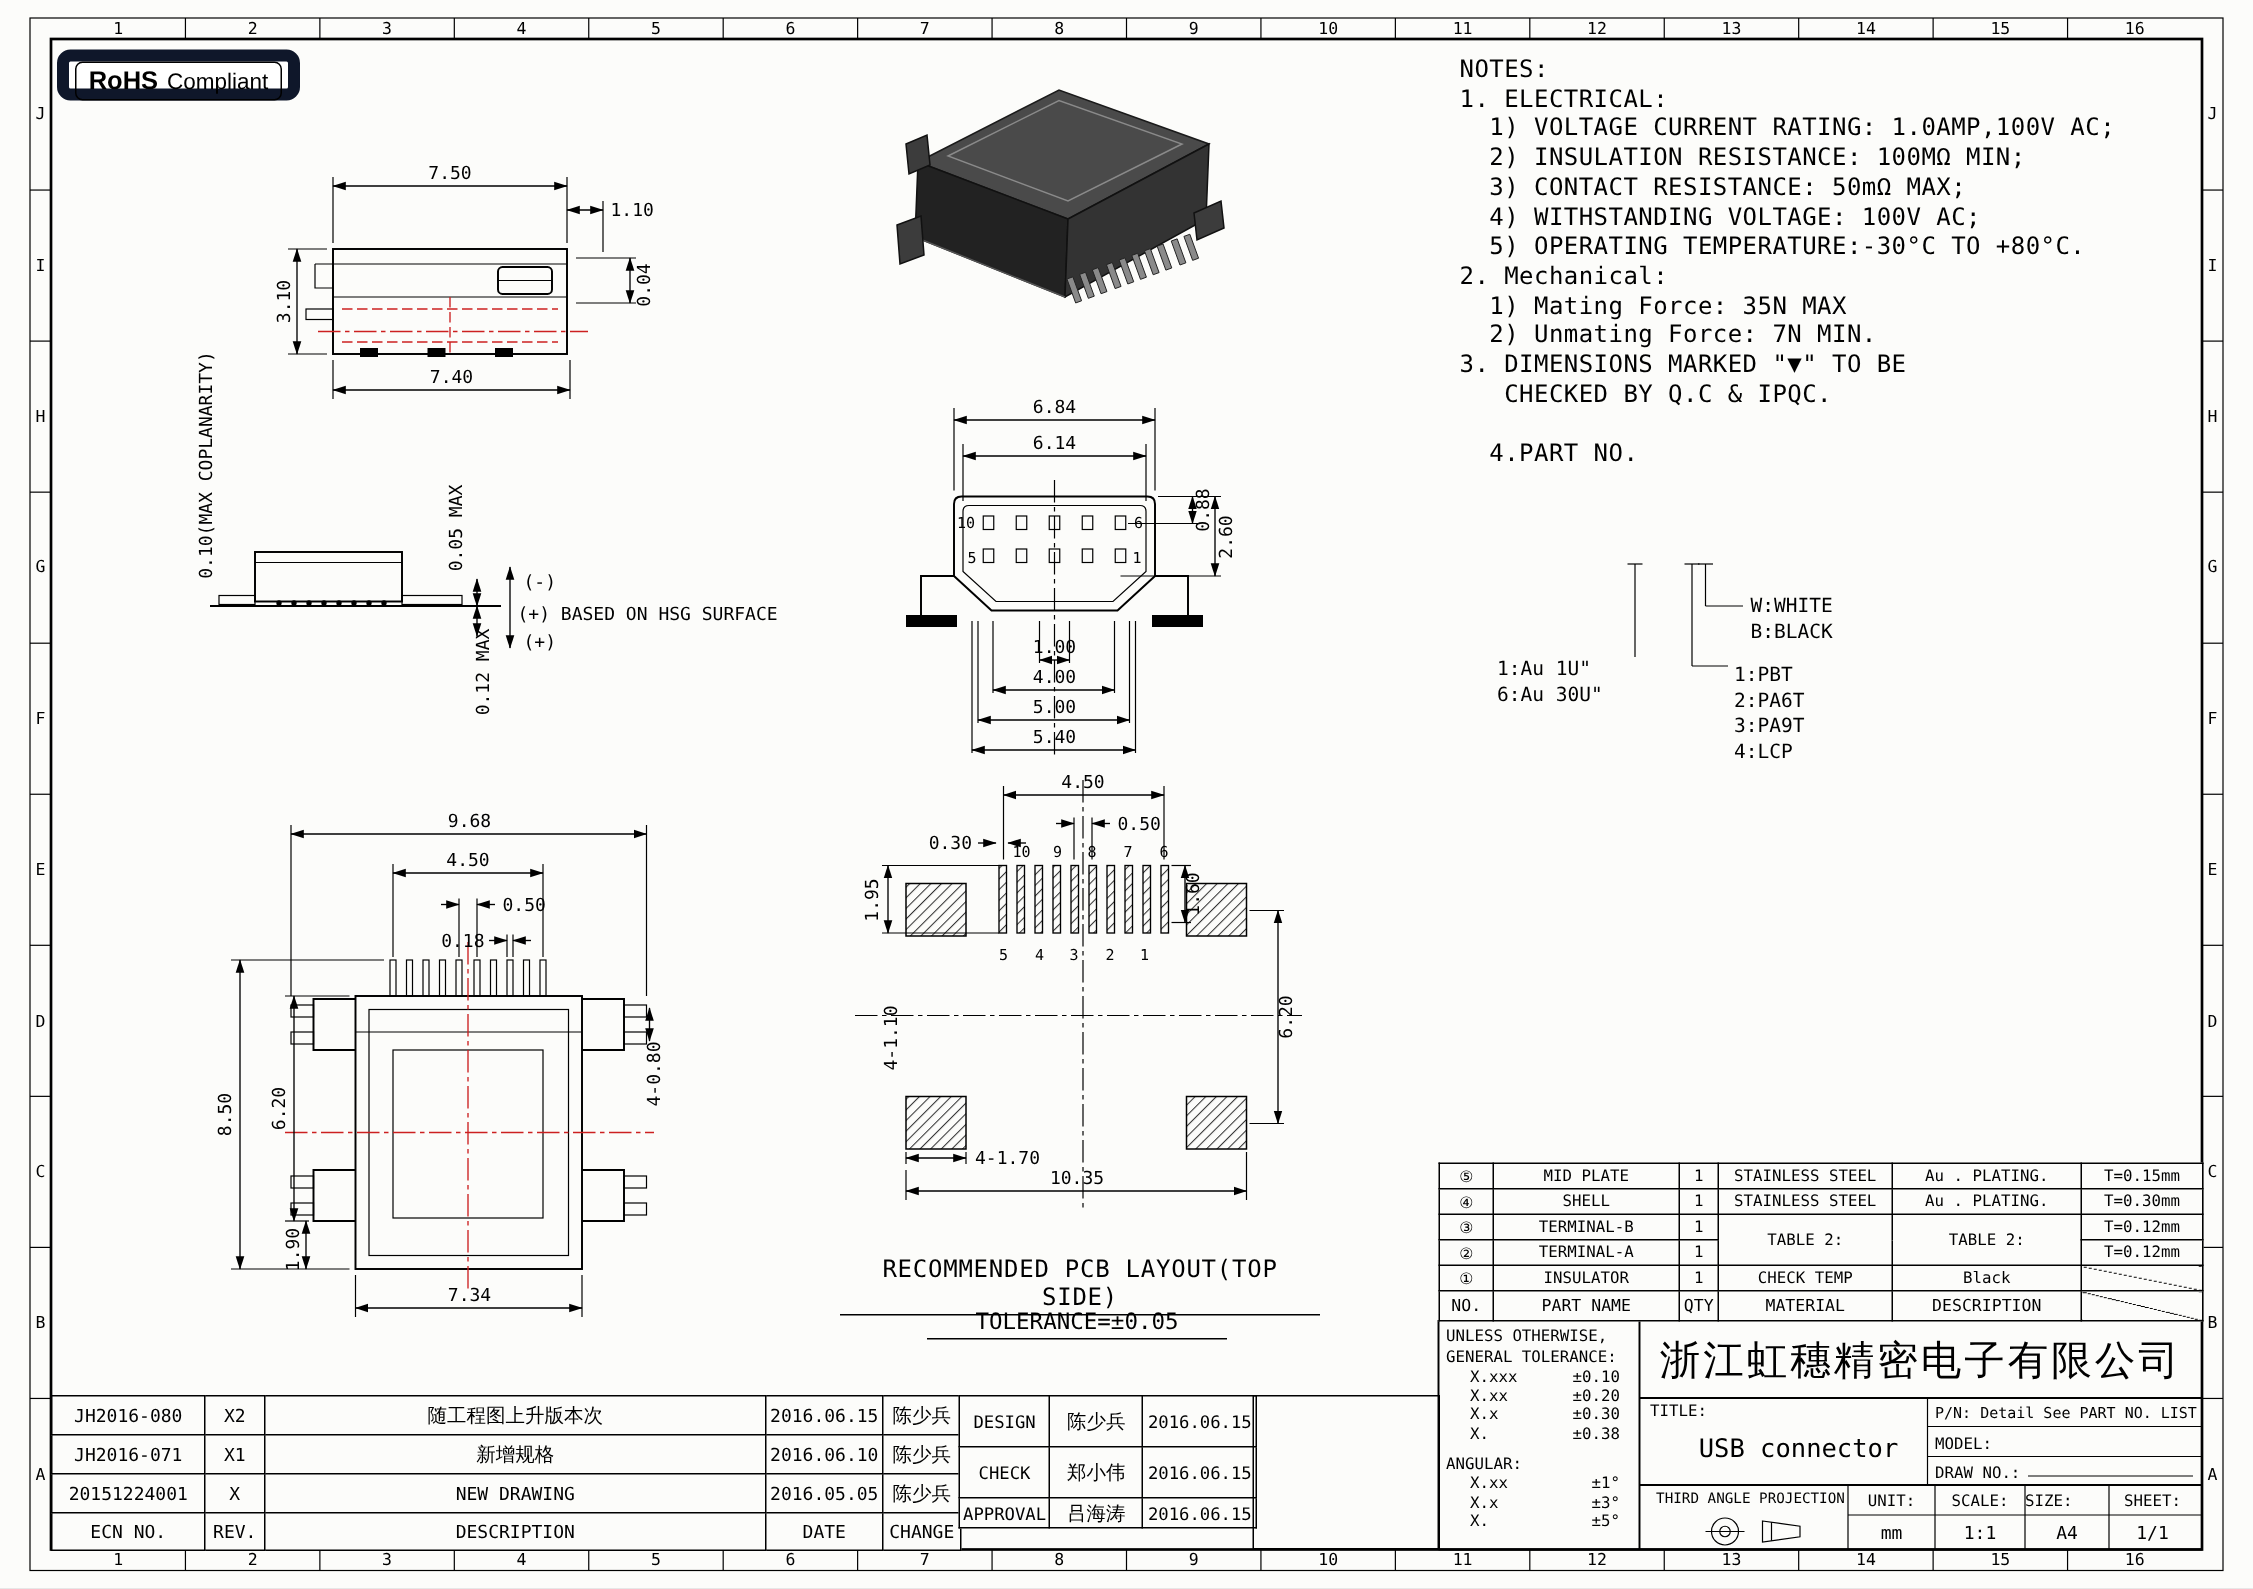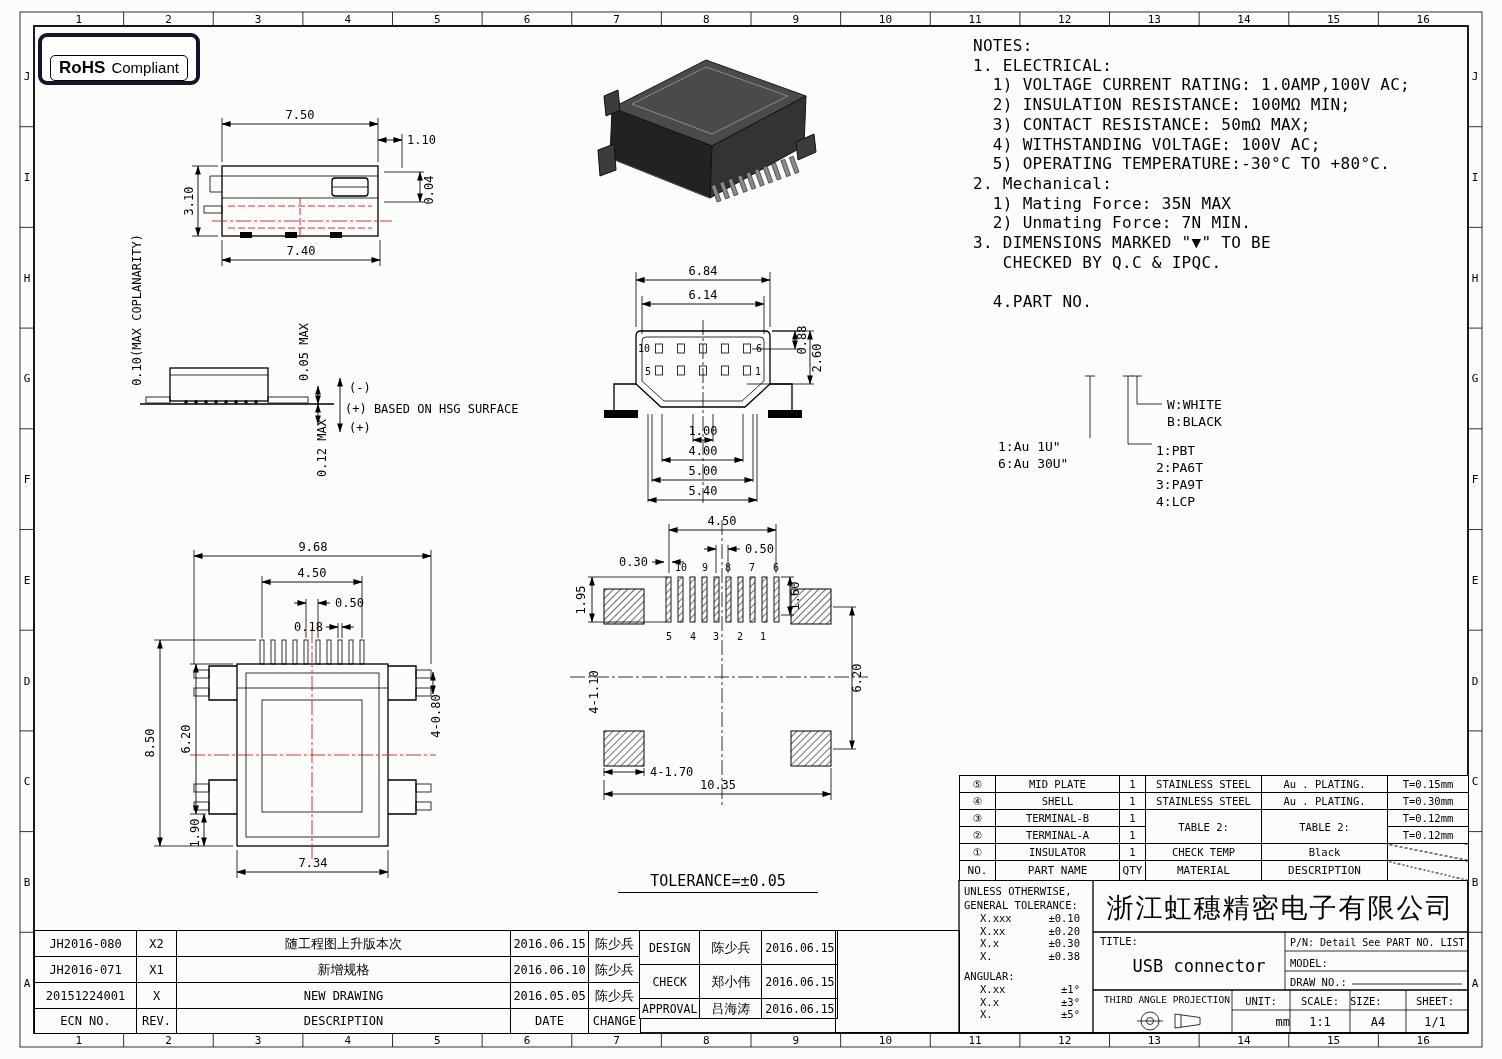--- a/index.html
+++ b/index.html
@@ -12,22 +12,22 @@
   #draw .tl{stroke:#000;stroke-width:.8;fill:none}
   #draw .dl{stroke:#000;stroke-width:.9;fill:none}
   #draw .rd{stroke:#cc2020;stroke-width:.9;fill:none;stroke-dasharray:7 3}
   #draw .rc{stroke:#cc2020;stroke-width:.9;fill:none;stroke-dasharray:15 3 3 3}
   #draw .cl{stroke:#000;stroke-width:.8;fill:none;stroke-dasharray:15 3 3 3}
   #draw text{font:12px "DejaVu Sans Mono",monospace;fill:#000}
   #draw text.sm{font-size:10px}
   
   .gl{position:absolute;transform:translate(-50%,-50%);font:11px "DejaVu Sans Mono",monospace}
   
-  #rohs{left:38px;top:33px;width:162px;height:52px;border:4px solid #0f172a;border-radius:9px;
-        display:flex;align-items:flex-end;justify-content:center;background:#fff}
+  #rohs{left:38px;top:33px;width:162px;height:34px;border:8px solid #0f172a;border-radius:9px;
+        display:flex;align-items:flex-start;justify-content:center;background:#fff}
   #rohs .inner{border:1.5px solid #000;border-radius:5px;padding:2px 8px;display:flex;gap:6px;align-items:baseline}
   #rohs .b{font:bold 17px "Liberation Sans",sans-serif}
   #rohs .r{font:15px "Liberation Sans",sans-serif}
   
   #notes{left:973px;top:36px}
   .note-line{white-space:pre;font:16px/19.7px "DejaVu Sans Mono",monospace;letter-spacing:.3px;min-height:19.7px}
   
   .leg .legend-line{white-space:pre;font:13px/17px "DejaVu Sans Mono",monospace}
   
   .cap{text-align:center;border-bottom:1px solid #000;padding-bottom:2px}
@@ -544,20 +544,21 @@
       <div class="legend-line">W:WHITE</div>
       <div class="legend-line">B:BLACK</div>
     </div>
 <div class="abs leg" style="left:1156px;top:442px">
       <div class="legend-line">1:PBT</div>
       <div class="legend-line">2:PA6T</div>
       <div class="legend-line">3:PA9T</div>
       <div class="legend-line">4:LCP</div>
     </div>
 
+<div class="abs cap" style="left:560px;top:836px;width:320px;font-size:16px;letter-spacing:.5px">RECOMMENDED PCB LAYOUT(TOP SIDE)</div>
 <div class="abs cap" style="left:618px;top:872px;width:200px;font-size:15px">TOLERANCE=±0.05</div>
 
 <table class="sheet" id="bom-table" style="left:959px;top:775px">
   <colgroup>
         <col style="width:36px">
         <col style="width:124px">
         <col style="width:26px">
         <col style="width:116px">
         <col style="width:126px">
         <col style="width:81px">
@@ -714,21 +715,21 @@
 </div>
 
 <div class="tbt cjk" style="left:1095px;top:886px;width:371px;height:44px;line-height:44px;text-align:center;font-size:27px;letter-spacing:2px">浙江虹穗精密电子有限公司</div>
 <div class="tbt" style="left:1100px;top:935px">TITLE:</div>
 <div class="tbt" style="left:1093px;top:956px;width:212px;text-align:center;font-size:17px">USB connector</div>
 <div class="tbt" style="left:1290px;top:937px;font-size:10px">P/N: Detail See PART NO. LIST</div>
 <div class="tbt" style="left:1290px;top:957px">MODEL:</div>
 <div class="tbt" style="left:1290px;top:976px">DRAW NO.:</div>
 <div class="tbt" style="left:1094px;top:994px;width:146px;text-align:center;font-size:9.5px">THIRD ANGLE PROJECTION</div>
 <div class="tbt" style="left:1232px;top:995px;width:58px;text-align:center">UNIT:</div>
-<div class="tbt" style="left:1232px;top:1015px;width:58px;text-align:right;font-size:12px">mm</div>
+<div class="tbt" style="left:1232px;top:1015px;width:58px;text-align:center;font-size:12px">mm</div>
 <div class="tbt" style="left:1290px;top:995px;width:60px;text-align:center">SCALE:</div>
 <div class="tbt" style="left:1290px;top:1015px;width:60px;text-align:center;font-size:12px">1:1</div>
 <div class="tbt" style="left:1350px;top:995px;width:56px;">SIZE:</div>
 <div class="tbt" style="left:1350px;top:1015px;width:56px;text-align:center;font-size:12px">A4</div>
 <div class="tbt" style="left:1406px;top:995px;width:58px;text-align:center">SHEET:</div>
 <div class="tbt" style="left:1406px;top:1015px;width:58px;text-align:center;font-size:12px">1/1</div>
 
 </div>
 
 </body></html>

